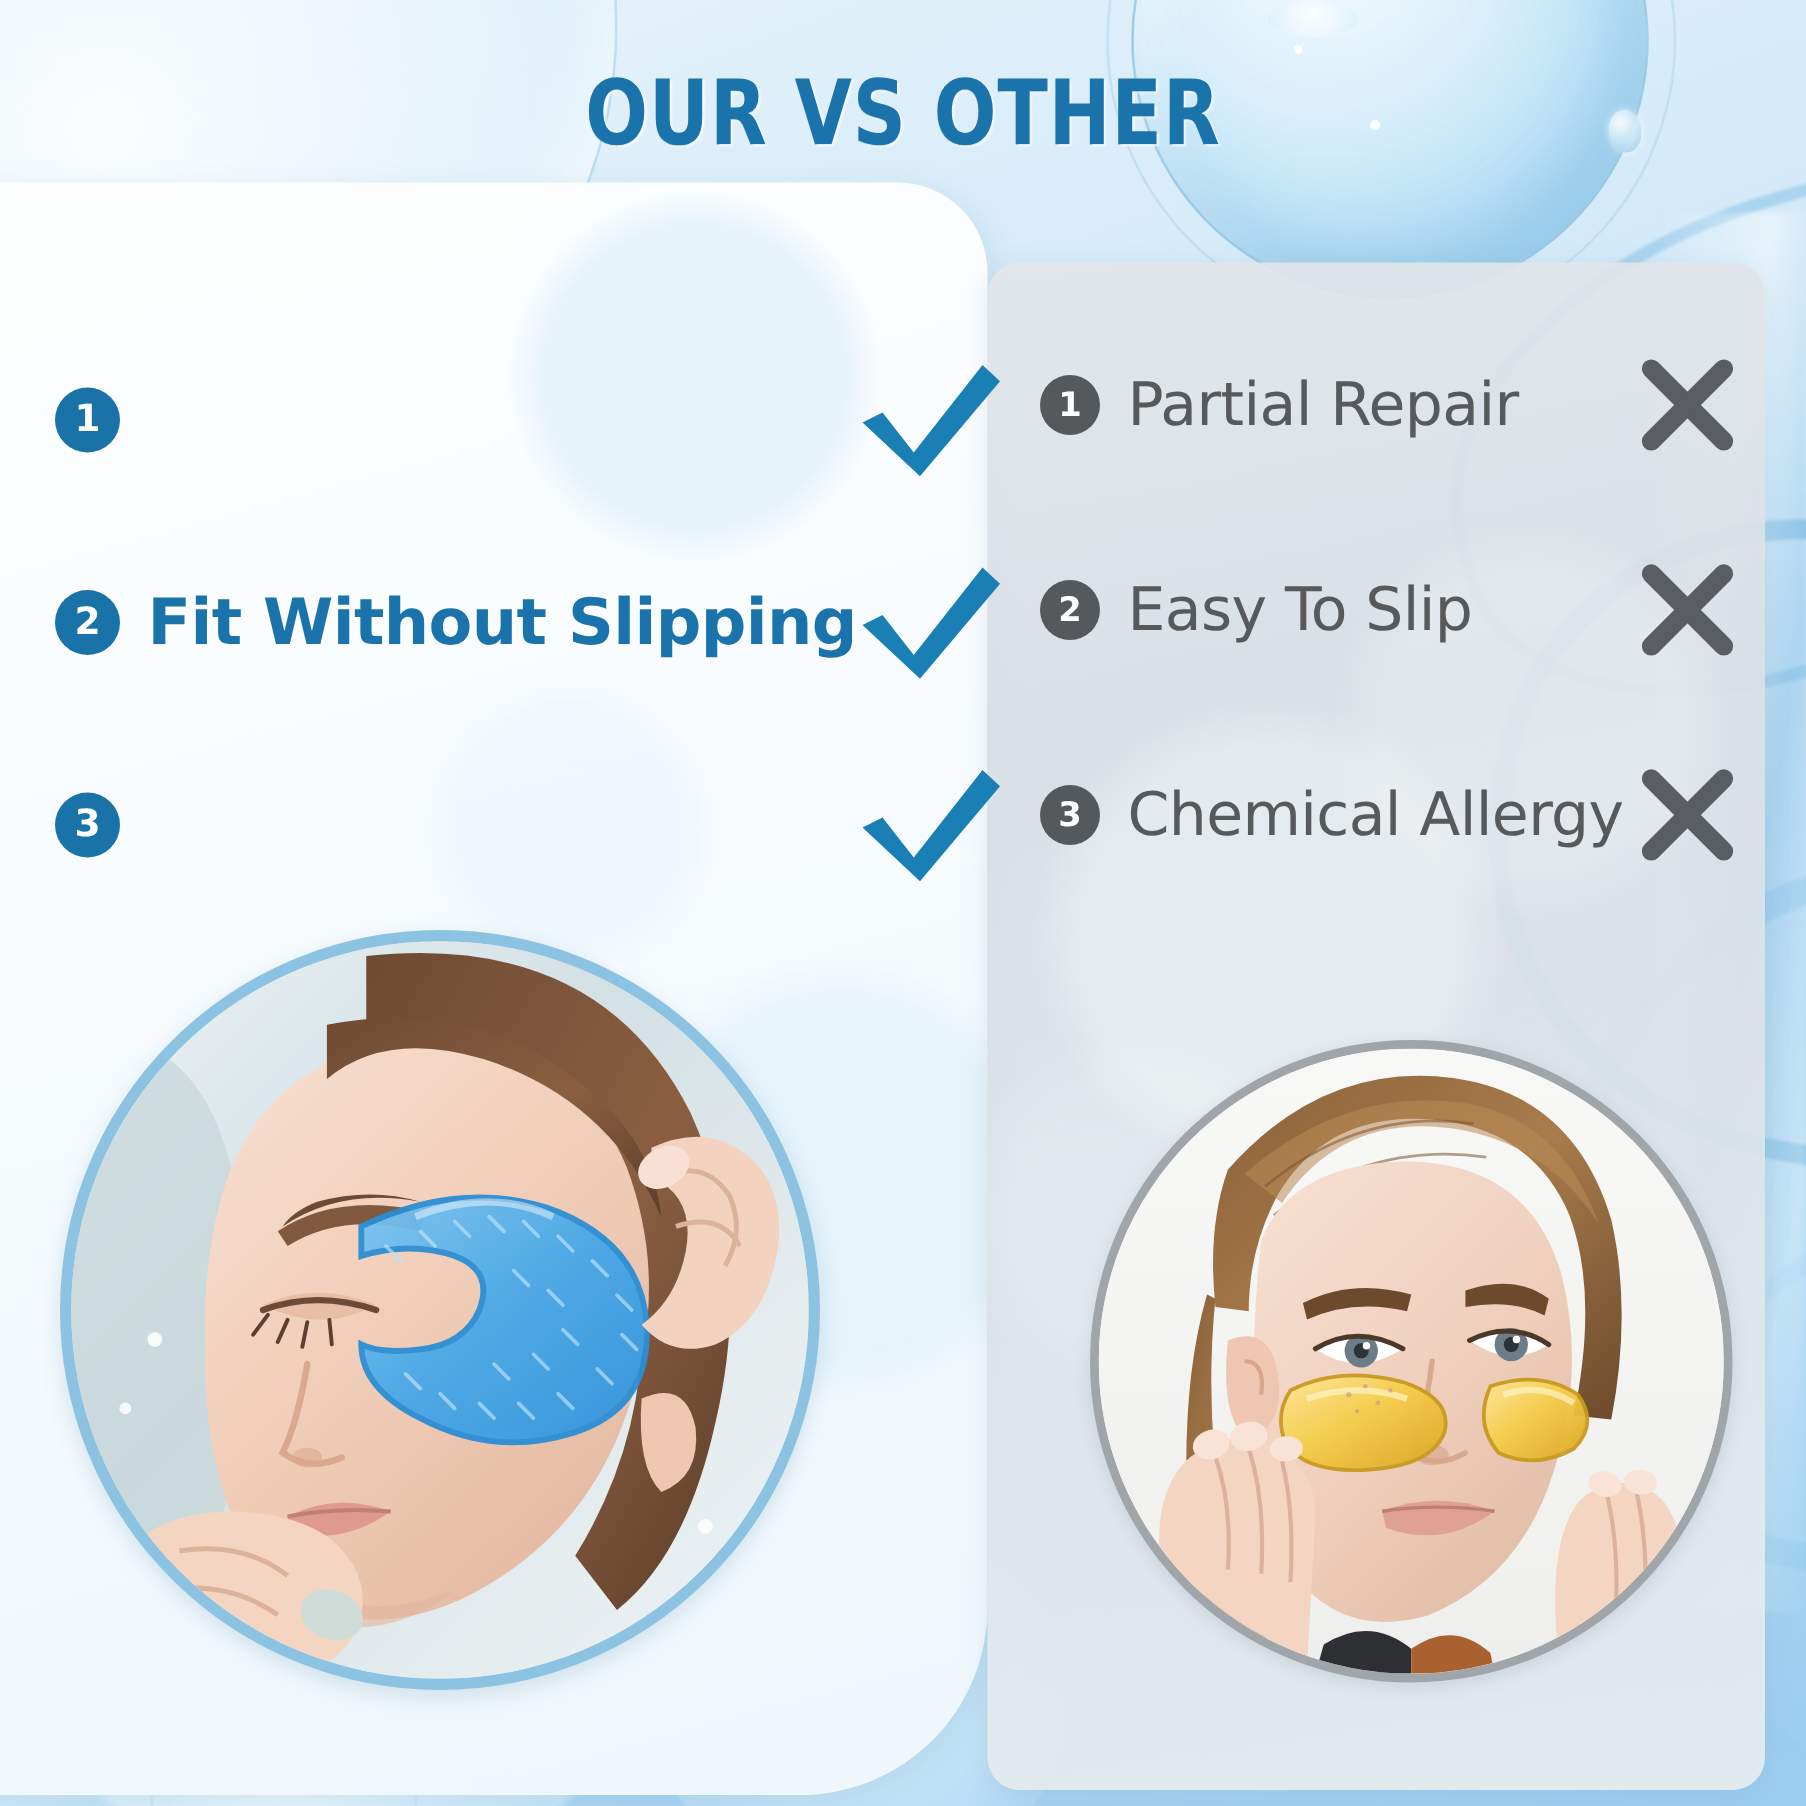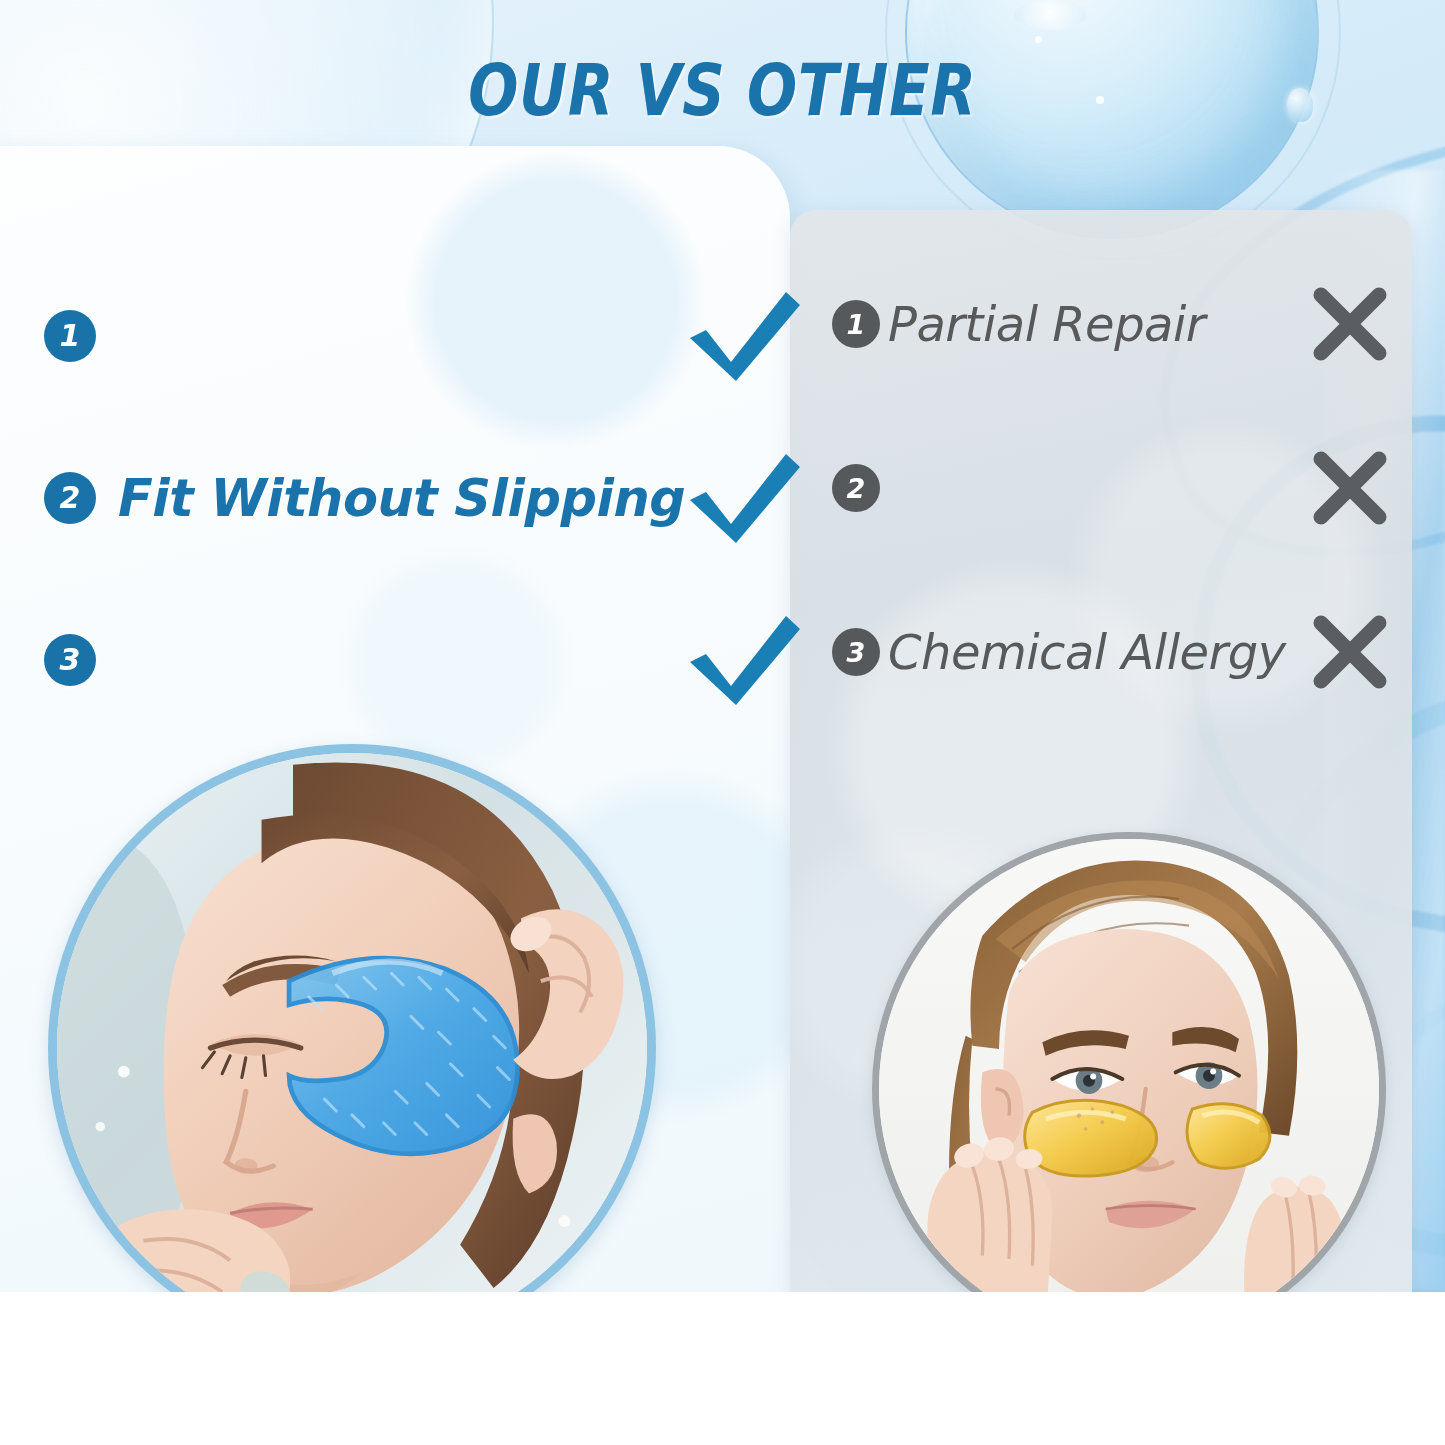--- a/index.html
+++ b/index.html
@@ -3,25 +3,24 @@
 <meta charset="utf-8">
 <style>
   html, body {
     margin: 0;
     padding: 0;
     background: #ffffff;
   }
   #stage {
     position: relative;
     width: 1445px;
-    height: 1292px;
+    height: 1445px;
     overflow: hidden;
     font-family: "Liberation Sans", sans-serif;
     background: linear-gradient(160deg, #eaf4fb 0%, #dceefa 18%, #cfe8f8 42%, #bfe0f5 62%, #a9d6f2 82%, #9acdf0 100%);
-    font-style: italic;
   }
 
   
   .bg-layer { position:absolute; inset:0; overflow:hidden; pointer-events:none; }
 
   .bubble {
     position: absolute;
     border-radius: 50%;
   }
   
@@ -200,21 +199,21 @@
 
   .flabel {
     margin-left: 22px;
     font-size: 51px;
     font-weight: 600;
     white-space: nowrap;
     font-family: "DejaVu Sans", sans-serif;
     letter-spacing: -0.5px;
   }
   .flabel-our { color: #1b73ab; text-shadow: 1px 1px 1px rgba(255,255,255,0.85); }
-  .rows-other .flabel { font-size: 48px; margin-left: 8px; color: #57595b; font-weight: 500; }
+  .rows-other .flabel { font-size: 48px; margin-left: 22px; color: #57595b; font-weight: 500; }
 
   .mark { margin-left: auto; flex: 0 0 auto; display: block; }
 
   
   .photo {
     position: absolute;
     border-radius: 50%;
     overflow: hidden;
   }
   .photo-our {
@@ -298,20 +297,21 @@
       <svg class="mark" width="84" height="84" viewBox="0 0 84 84">
         <g stroke="#5a5d61" stroke-width="15" stroke-linecap="round">
           <line x1="13" y1="13" x2="71" y2="71"></line>
           <line x1="71" y1="13" x2="13" y2="71"></line>
         </g>
       </svg>
     </div>
 
     <div class="frow">
       <div class="badge badge-other">2</div>
+      <div class="flabel">Easy To Slip</div>
       <svg class="mark" width="84" height="84" viewBox="0 0 84 84">
         <g stroke="#5a5d61" stroke-width="15" stroke-linecap="round">
           <line x1="13" y1="13" x2="71" y2="71"></line>
           <line x1="71" y1="13" x2="13" y2="71"></line>
         </g>
       </svg>
     </div>
 
     <div class="frow">
       <div class="badge badge-other">3</div>

